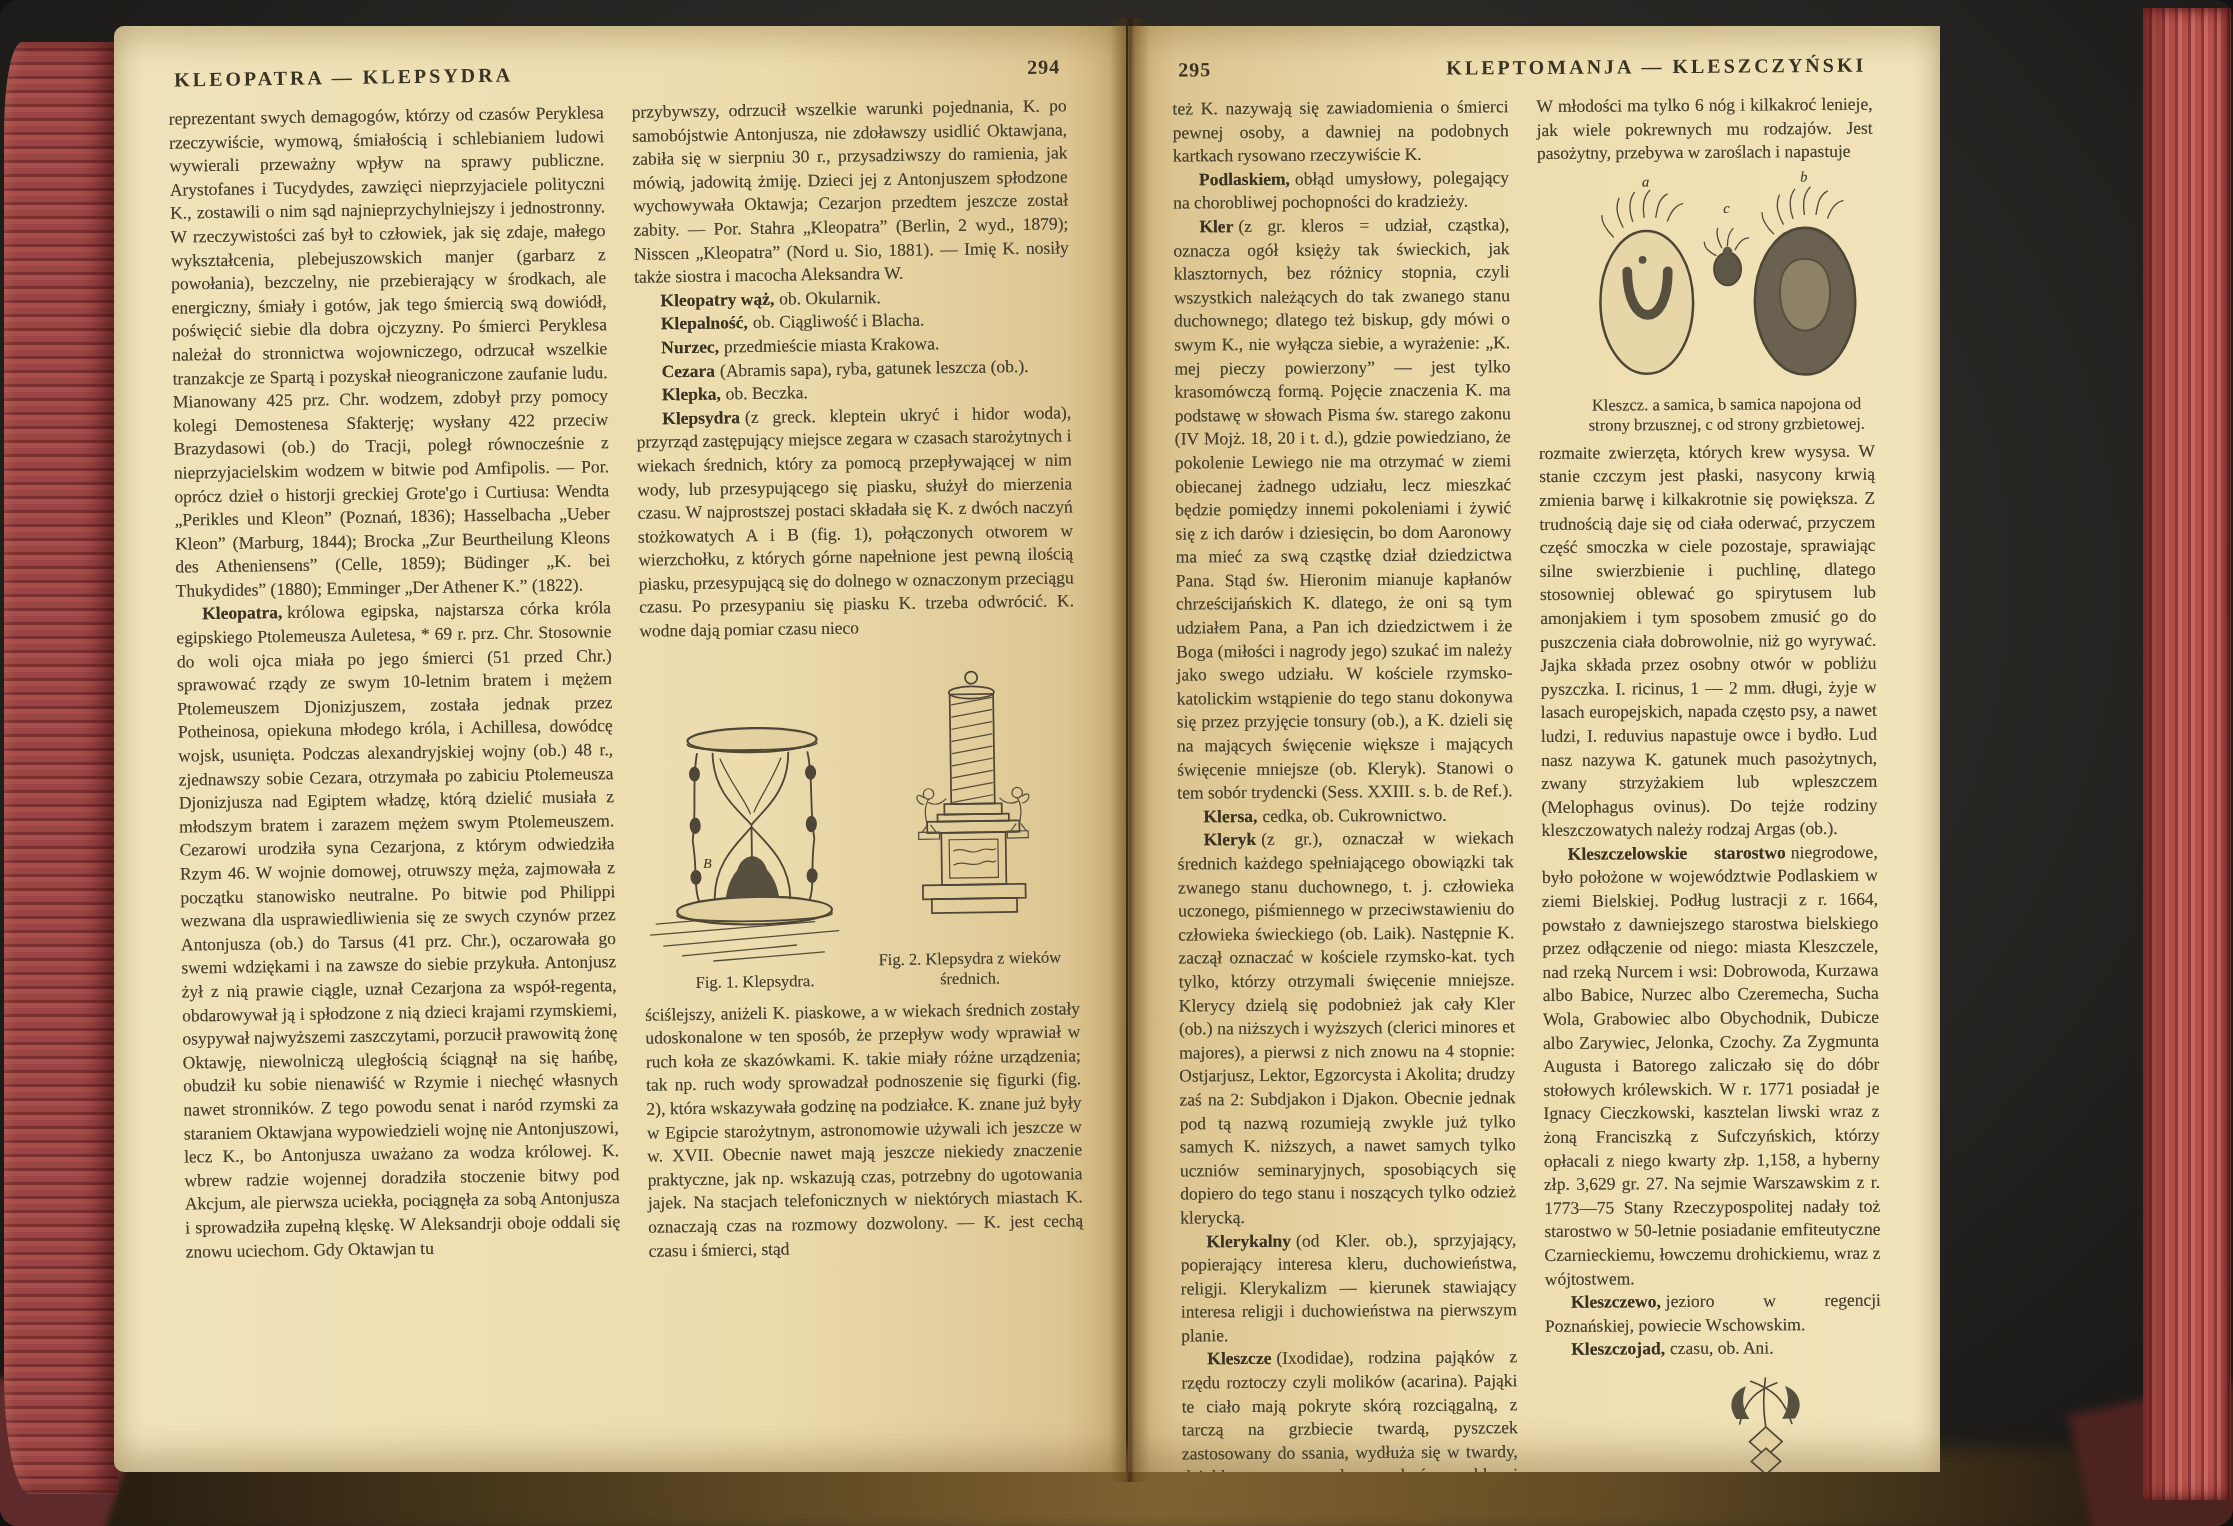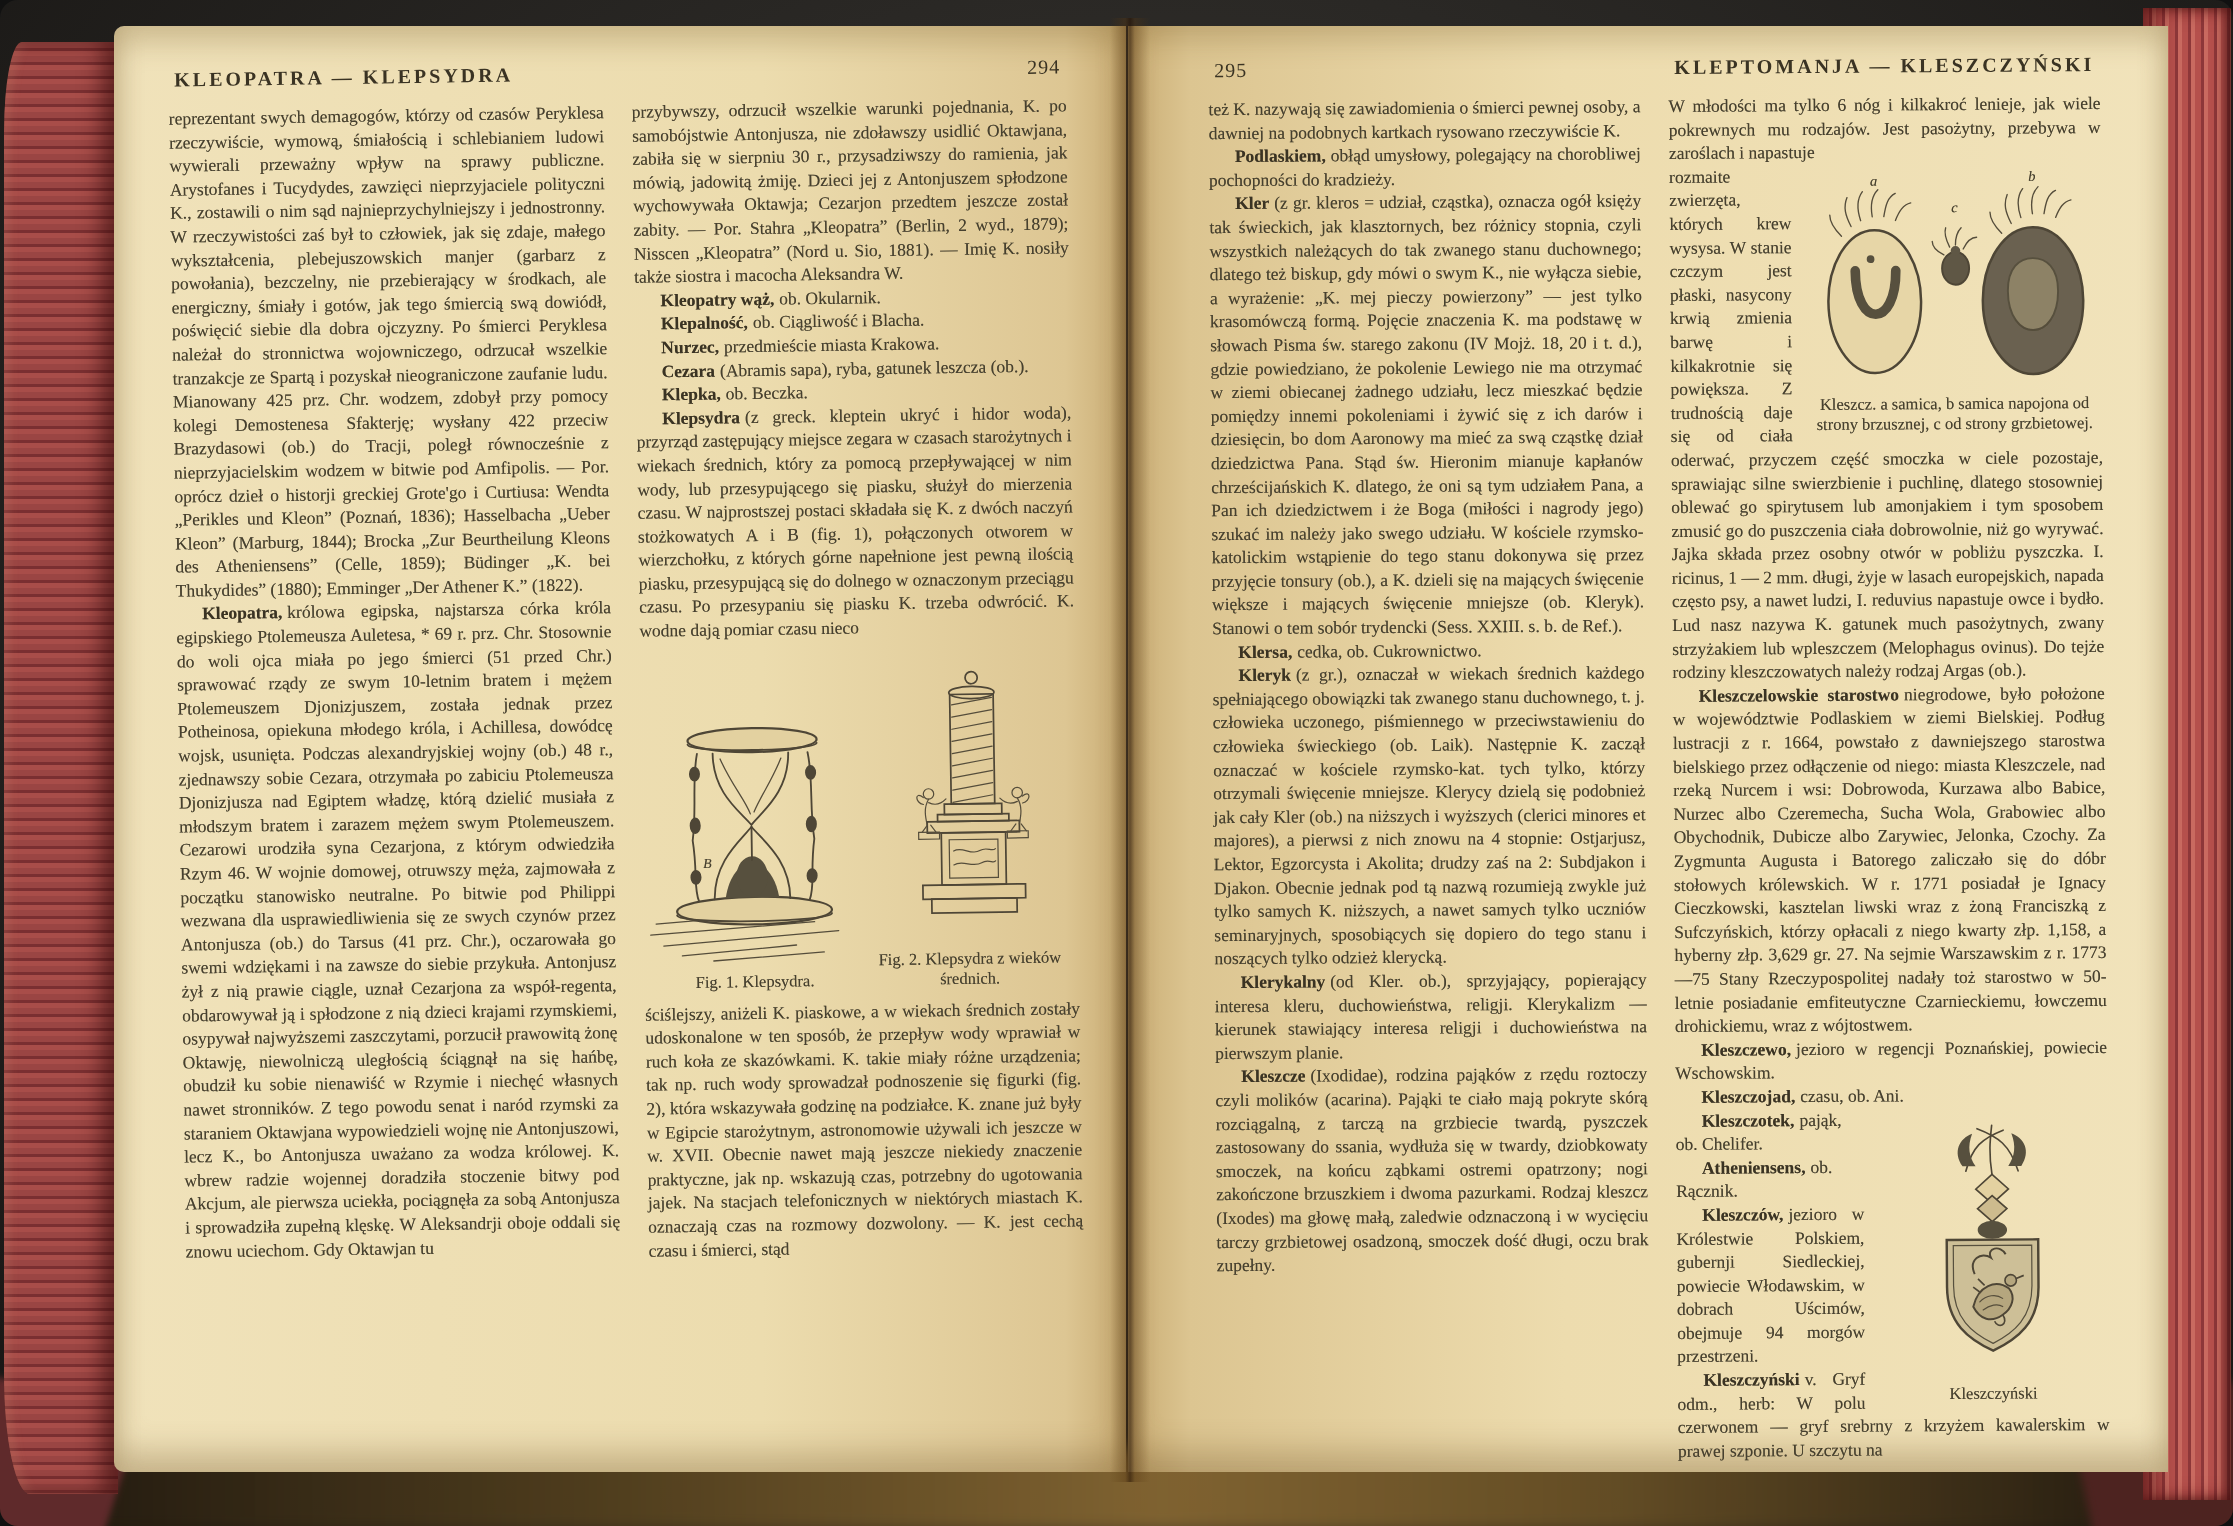--- a/index.html
+++ b/index.html
@@ -23,34 +23,34 @@
     box-shadow:inset -16px 0 22px rgba(50,8,8,.6), inset 6px 0 10px rgba(255,190,150,.15);}
   .edge-right{right:0;top:0;bottom:8px;width:88px;
     background:repeating-linear-gradient(to right,#b5504c 0 6px,#8d3739 6px 9px,#c96a60 9px 13px);
     box-shadow:inset 14px 0 20px rgba(70,10,10,.55), inset -6px 0 12px rgba(40,5,5,.6);}
 
   .page{position:absolute;top:18px;bottom:36px;overflow:hidden;color:var(--ink);}
   .page-left{left:110px;width:1012px;border-radius:10px 0 0 10px;
     background:linear-gradient(to right,#f0e2ba 0%,#ecdcae 64%,#ddc693 94%,#c8ab72 100%),
                linear-gradient(to bottom,#f2e5bd,#e6d3a2);
     box-shadow:inset 0 18px 26px rgba(120,90,40,.25), inset 0 -20px 30px rgba(110,80,35,.3);}
-  .page-right{left:1124px;width:1004px;
+  .page-right{left:1124px;width:812px;
     background:linear-gradient(to left,#f1e3bb 0%,#eddcae 58%,#dcc591 94%,#c9ac73 100%),
                linear-gradient(to bottom,#f3e6c0,#e5d2a0);
-    box-shadow:inset 0 16px 26px rgba(120,90,40,.25), inset 0 -22px 30px rgba(110,80,35,.3);padding-left:36px;}
+    box-shadow:inset 0 16px 26px rgba(120,90,40,.25), inset 0 -22px 30px rgba(110,80,35,.3);}
   .gutter{position:absolute;left:1106px;top:10px;bottom:26px;width:40px;z-index:6;pointer-events:none;
     background:linear-gradient(90deg,rgba(90,60,20,0) 0%,rgba(86,55,18,.38) 38%,rgba(42,22,6,.6) 50%,rgba(86,55,18,.34) 62%,rgba(90,60,20,0) 100%);}
 
   .page-inner{position:relative;height:100%;box-sizing:border-box;}
   .page-left .page-inner{padding:36px 52px 26px 62px;transform:rotate(-0.85deg);transform-origin:50% 40%;}
   .page-right .page-inner{padding:30px 64px 26px 48px;transform:rotate(-0.4deg);transform-origin:50% 40%;}
 
   .running-head{display:flex;justify-content:space-between;align-items:baseline;
     font-weight:bold;font-size:20px;letter-spacing:3px;color:var(--ink-dark);padding:0 6px 16px 6px;}
-  .rh-num{font-weight:normal;letter-spacing:1px;}
+  .rh-num{font-weight:bold;letter-spacing:1px;}
 
   .cols{display:flex;gap:28px;}
   .col{flex:1;width:0;font-size:17.5px;line-height:23.6px;text-align:justify;
     color:var(--ink);text-shadow:0 0 .5px rgba(70,60,40,.55);}
   .para{margin:0;text-indent:26px;}
   .para.cont{text-indent:0;}
   .hw{font-weight:bold;color:var(--ink-dark);margin-right:5px;}
 
   figure{margin:0;text-align:center;}
   figcaption{font-size:16.5px;line-height:20px;margin-top:6px;color:var(--ink);}

